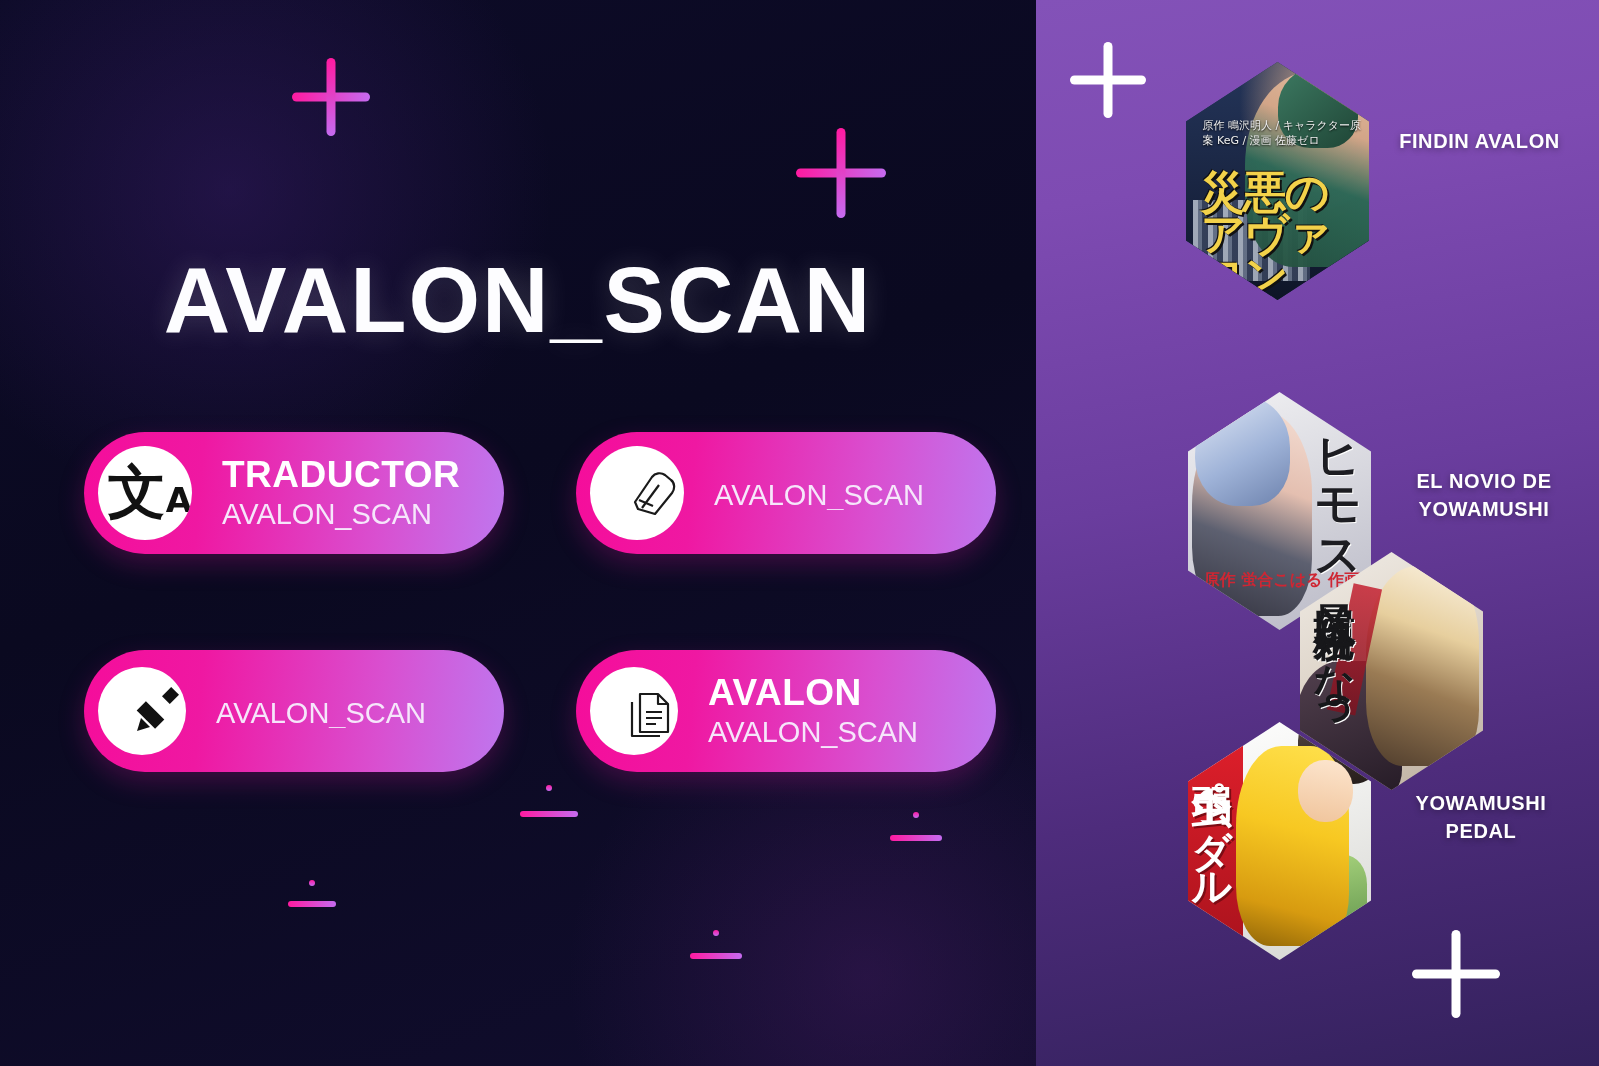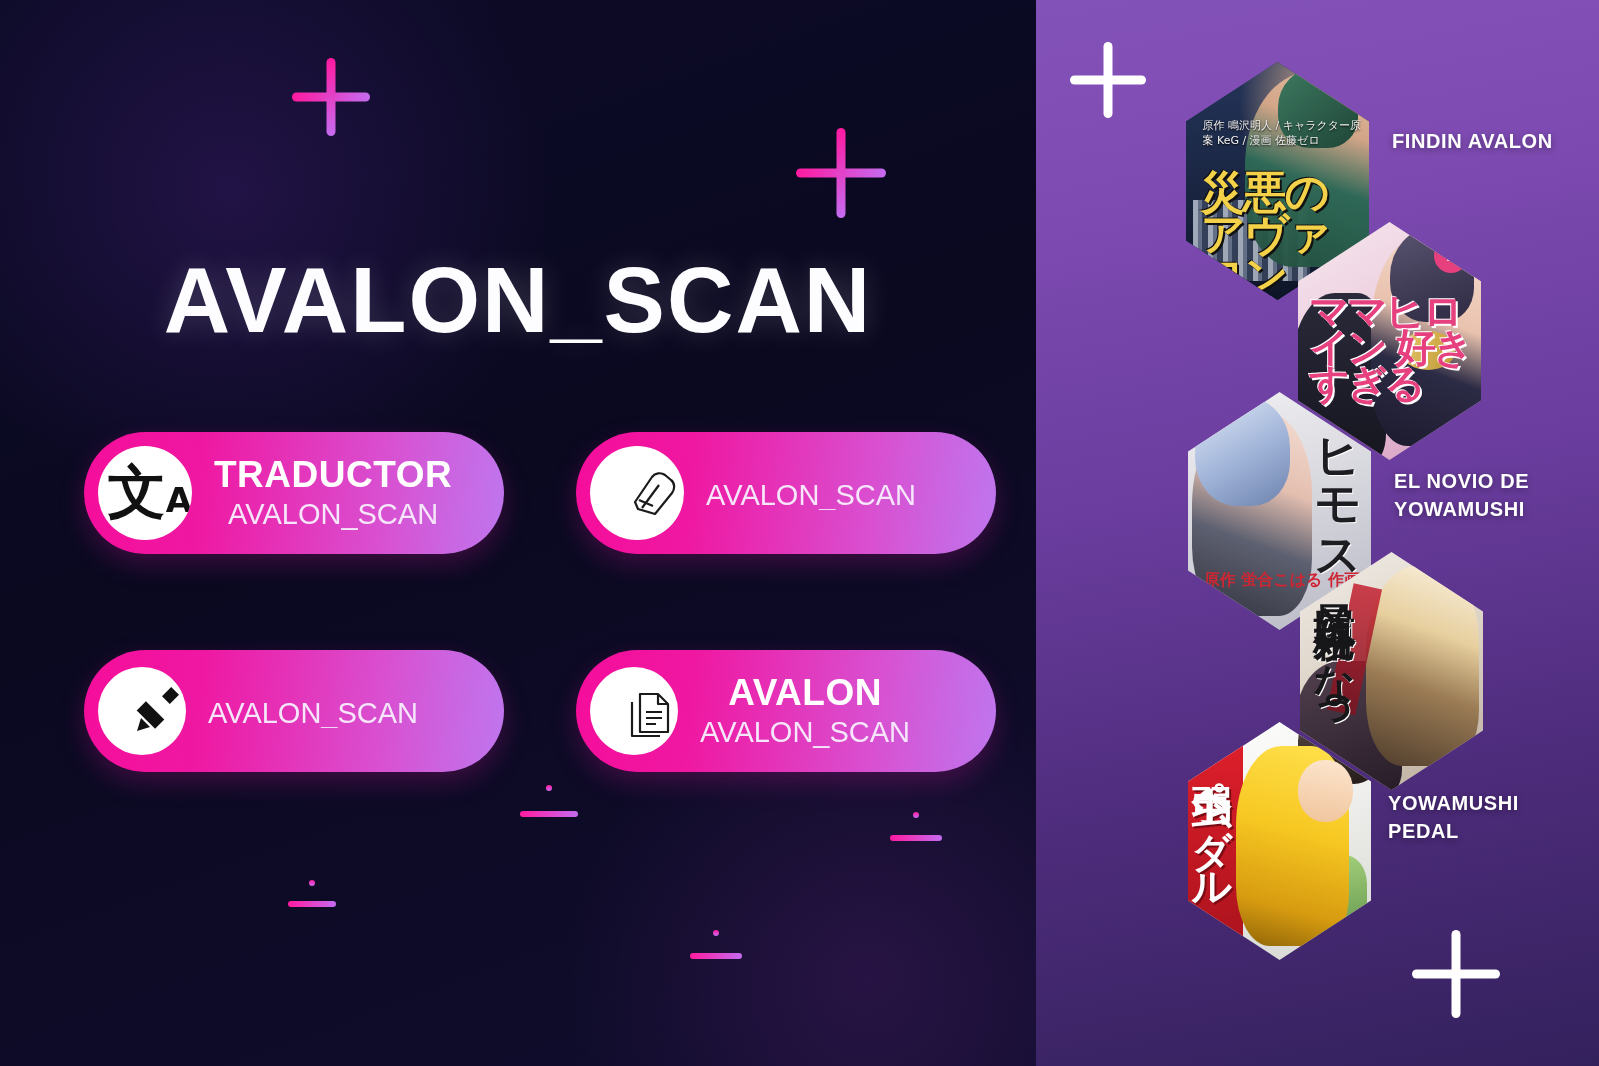--- a/index.html
+++ b/index.html
@@ -58,21 +58,21 @@
     padding-left:14px;
     box-shadow:0 10px 26px rgba(190,20,140,.28);
   }
   .pill-icon{
     width:94px; height:94px; min-width:94px;
     border-radius:50%;
     background:#ffffff;
     display:flex; align-items:center; justify-content:flex-end;
     overflow:hidden;
   }
-  .pill-text{ margin-left:22px; line-height:1.05; overflow:hidden;text-align:center; }
+  .pill-text{ margin-left:30px; line-height:1.05; overflow:hidden; }
   .pill-title{
     color:#ffffff; font-size:37px; font-weight:bold; letter-spacing:.5px;
     white-space:nowrap;
   }
   .pill-sub{
     color:#f6e6fb; font-size:29px; font-weight:400; margin-top:4px;
     white-space:nowrap;
   }
   .pill-small .pill-icon{ width:88px; height:88px; min-width:88px; }
 
@@ -114,21 +114,21 @@
   }
 
   
   .hex-label{
     position:absolute;
     color:#ffffff;
     font-size:20px;
     font-weight:bold;
     letter-spacing:.6px;
     line-height:1.38;
-    text-align:left;
+    text-align:center;
     text-shadow:0 2px 6px rgba(0,0,0,.35);
   }
 
   
   .cover{ position:absolute; inset:0; }
 
   
   .c1{ background:linear-gradient(160deg,#2b3a5e 0%,#1d2a48 40%,#121c33 100%); }
   .c1 .sky{ position:absolute; inset:0; background:
       radial-gradient(ellipse at 72% 18%, #cfa88e 0%, rgba(207,168,142,0) 42%),
@@ -324,30 +324,20 @@
         <div class="sky"></div>
         <div class="bldg"></div>
         <div class="figure"></div>
         <div class="hair"></div>
         <div class="cred">原作 鳴沢明人 / キャラクター原案 KeG / 漫画 佐藤ゼロ</div>
         <div class="ttl">災悪のアヴァロン</div>
       </div>
     </div>
     <div class="hex-label" style="left:356px;top:128px;width:175px;">FINDIN AVALON</div>
 
-    <div class="hex" style="left:262px;top:222px;">
-      <div class="cover c2">
-        <div class="blk"></div>
-        <div class="girl"></div>
-        <div class="hair"></div>
-        <div class="gold"></div>
-        <div class="ttl">ママヒロイン 好きすぎる</div>
-        <div class="badge">2</div>
-      </div>
-    </div>
 
     <div class="hex" style="left:152px;top:392px;">
       <div class="cover c3">
         <div class="girl"></div>
         <div class="hair"></div>
         <div class="ttl">ヒモスの花婿</div>
         <div class="red">原作 蛍合こはる 作画 ヒモ</div>
       </div>
     </div>
     <div class="hex-label" style="left:358px;top:468px;width:180px;">EL NOVIO DE YOWAMUSHI</div>

